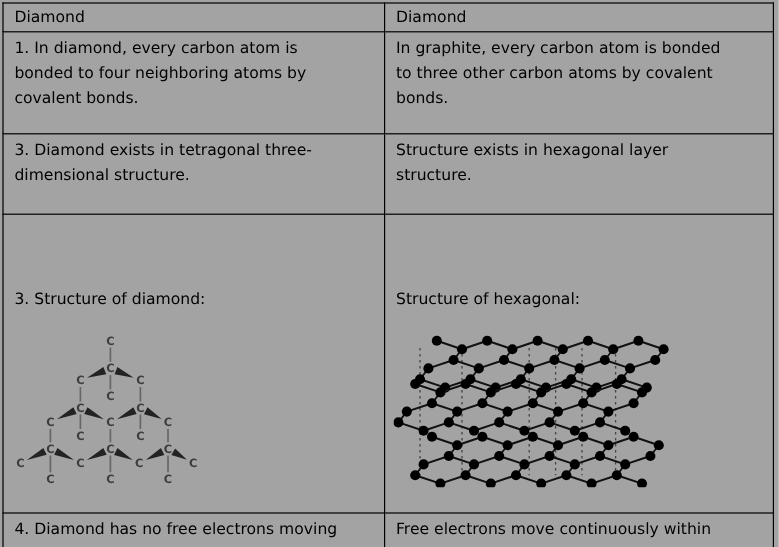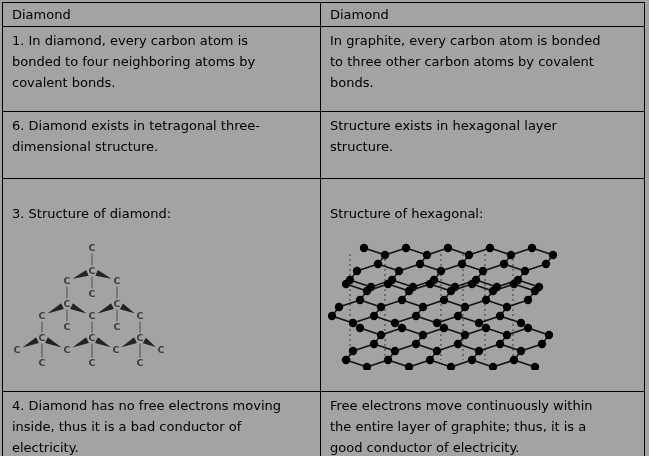--- a/index.html
+++ b/index.html
@@ -27,21 +27,21 @@
     overflow:hidden;
   }
   tr.h  td{height:22px;padding-top:1px;}
   tr.r1 td{height:81px;}
   tr.r2 td{height:63px;}
   tr.r3 td{height:147px;}
   tr.r4 td{height:76px;}
   .fig{display:block;}
   #diamond-fig{margin:-3px 0 0 -8px;}
   #graphite-fig{margin:-3px 0 0 -2px;}
-  .caption{white-space:pre-line;}
+  .caption{white-space:pre-line;margin-top:36px;}
 </style>
 </head>
 <body>
 
 <div class="page">
   <table class="cmp">
     <colgroup>
         <col style="width:318px">
         <col style="width:324px">
       </colgroup>
@@ -52,21 +52,21 @@
       </tr>
       <tr class="r1">
         <td>1. In diamond, every carbon atom is
 bonded to four neighboring atoms by
 covalent bonds.</td>
         <td>In graphite, every carbon atom is bonded
 to three other carbon atoms by covalent
 bonds.</td>
       </tr>
       <tr class="r2">
-        <td>6. Diamond exists in tetragonal three-
+        <td>3. Diamond exists in tetragonal three-
 dimensional structure.</td>
         <td>Structure exists in hexagonal layer
 structure.</td>
       </tr>
       <tr class="r3">
         <td>
           <div class="caption">3. Structure of diamond:</div>
           <svg id="diamond-fig" class="fig" width="175" height="128" viewBox="0 0 175 128">
               <line x1="88" y1="11.5" x2="88" y2="23.5" stroke="#666666" stroke-width="1.4"></line>
               <line x1="88" y1="34.5" x2="88" y2="46.5" stroke="#666666" stroke-width="1.4"></line>

